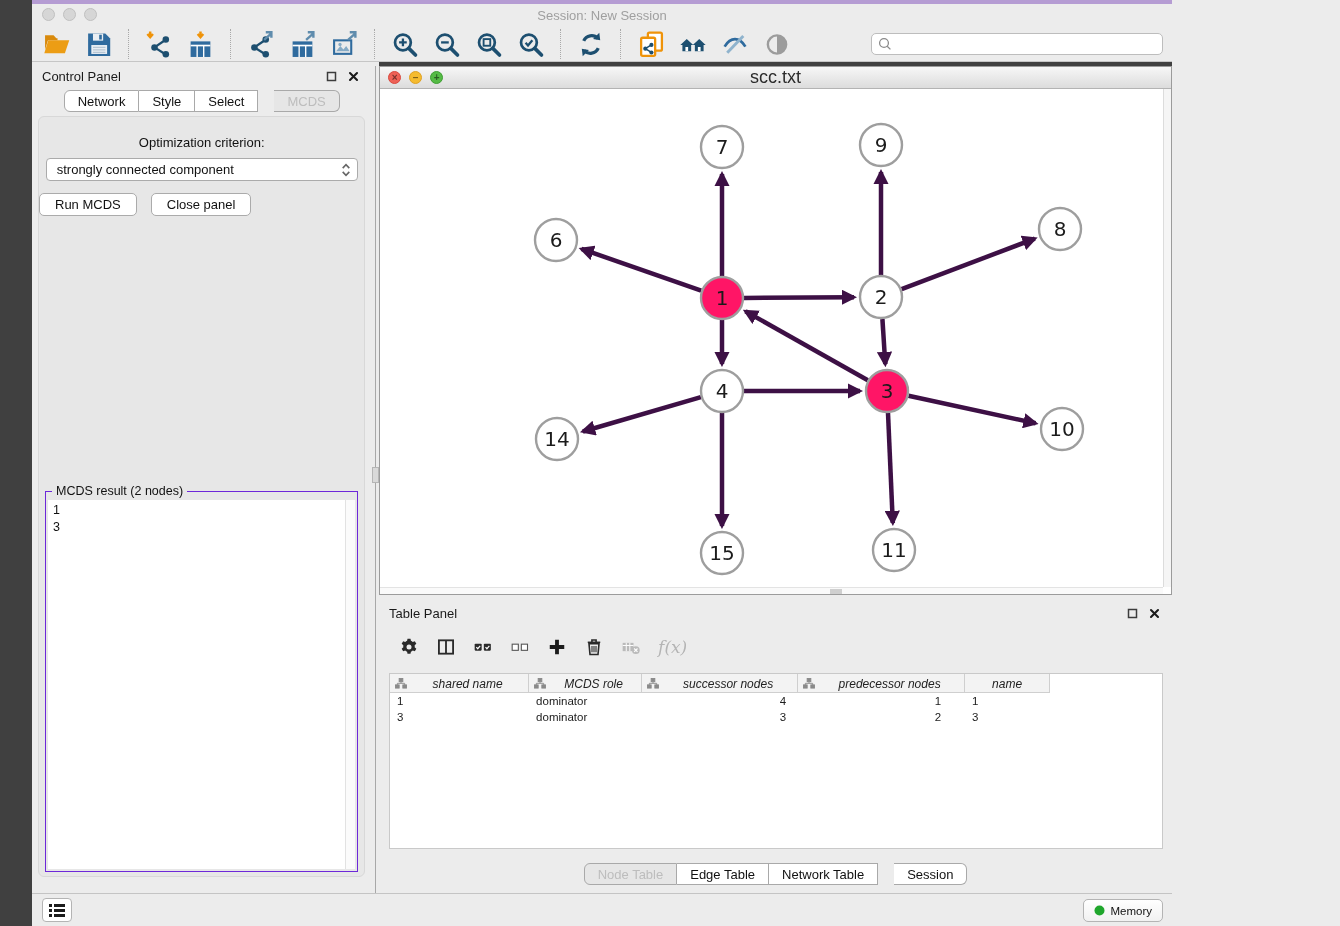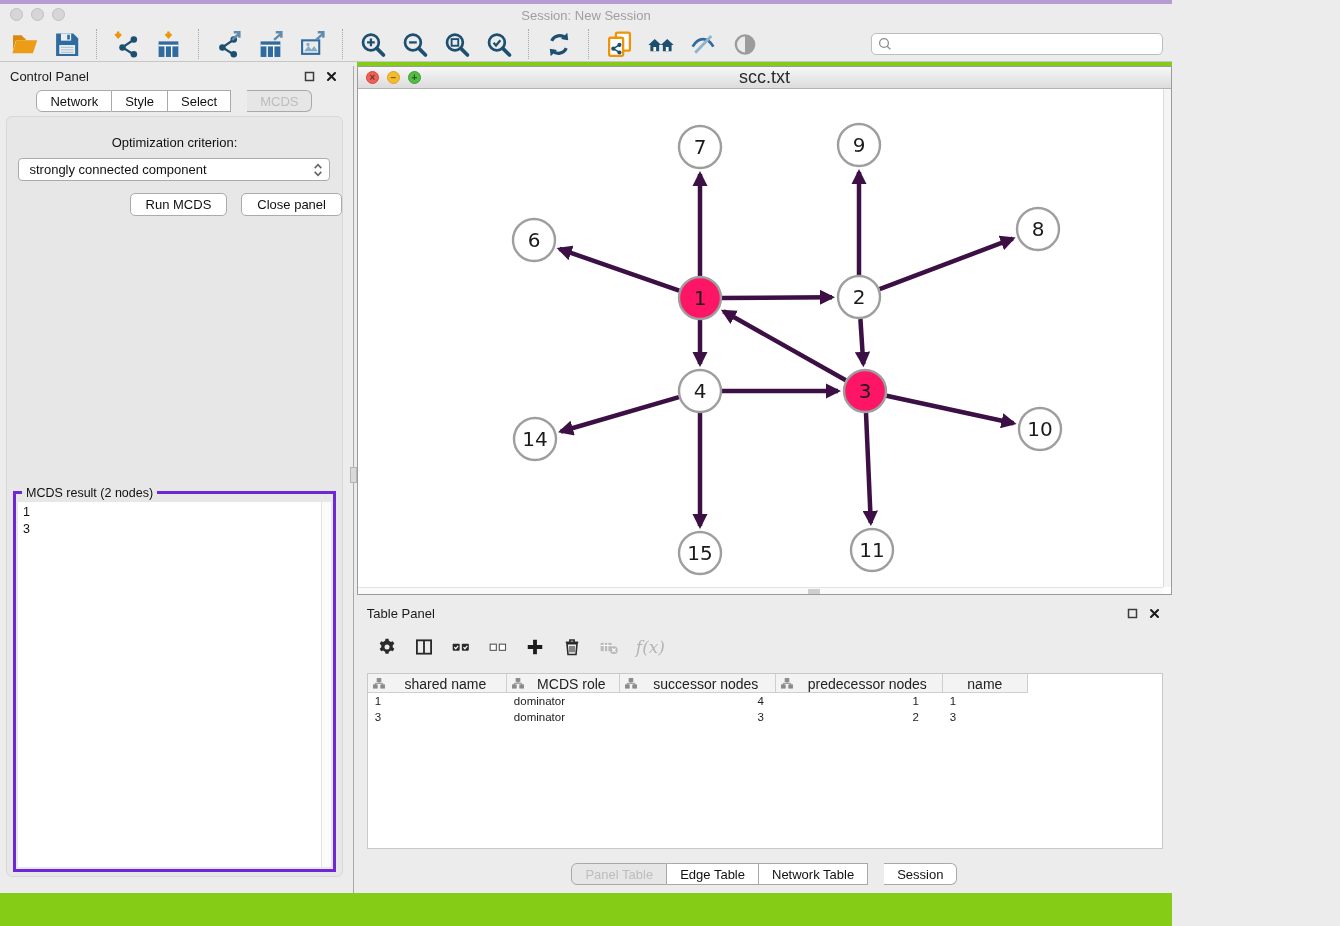--- a/index.html
+++ b/index.html
@@ -1,17 +1,17 @@
 <!DOCTYPE html>
 <html><head>
 <meta charset="utf-8">
 <style>
   * { margin:0; padding:0; box-sizing:border-box; }
   html,body { width:1340px; height:926px; font-family:"Liberation Sans", sans-serif; background:#ececec; overflow:hidden; }
-  .window { width:1172px; height:926px; position:relative; background:#84cc16; }
+  .window { width:1172px; height:926px; position:relative; background:#404040;padding-left:32px; }
 
   
   .purple-edge { height:4px; background:#b59cd3; }
   .titlebar { height:23px; background:#ececec; position:relative; display:flex; align-items:center; }
   .tl-group { position:absolute; left:10px; top:4px; display:flex; gap:8px; }
   .tl { width:13px; height:13px; border-radius:50%; background:#d6d6d6; border:1px solid #c0c0c0; }
   .win-title { width:100%; text-align:center; font-size:13px; color:#9f9f9f; }
 
   
   .toolbar { height:35px; border-bottom:1px solid #c6c6c6; display:flex; align-items:center; padding-left:8px; position:relative; background:#ececec; }
@@ -35,23 +35,23 @@
   .tabrow { display:flex; justify-content:center; height:24px; }
   .tab { background:#fff; border:1px solid #a9a9a9; border-left:none; padding:3px 13px 0 13px; font-size:13px; color:#111; height:22px; }
   .tab:first-child { border-left:1px solid #a9a9a9; border-radius:6px 0 0 6px; }
   .tab:last-child { border-radius:0 6px 6px 0;margin-left:16px; }
   .tab.active { background:#e6e6e6; color:#bdbdbd; }
   .cp-body { position:absolute; left:6px; right:6px; top:54px; bottom:16px; background:#e7e7e7; border:1px solid #d8d8d8; border-radius:6px; }
   .opt-label { text-align:center; margin-top:18px; font-size:13px; color:#111; }
   .select { width:312px; height:23px; margin:8px auto 0 auto; background:#fff; border:1px solid #ababab; border-radius:4px; display:flex; align-items:center; padding:0 4px 0 10px; font-size:13px; color:#111; }
   .select span { flex:1; }
   .select svg { width:14px; height:16px; }
-  .btn-row { display:flex; justify-content:flex-end; gap:14px; margin-top:12px; }
+  .btn-row { display:flex; justify-content:flex-start; gap:14px; margin-top:12px; }
   .pbtn { background:#fff; border:1px solid #ababab; border-radius:5px; font-size:13px; color:#111; padding:3px 15px; height:23px; font-family:"Liberation Sans",sans-serif; }
-  .result-group { position:absolute; left:6px; right:6px; top:374px; bottom:4px; border:3px solid #6d28d9; }
+  .result-group { position:absolute; left:6px; right:6px; top:374px; bottom:4px; border:1px solid #6d28d9; }
   .rg-label { position:absolute; top:-8px; left:6px; background:#e7e7e7; padding:0 4px; font-size:12.5px; color:#111; }
   .rg-box { position:absolute; left:2px; right:2px; top:8px; bottom:2px; background:#fff; }
   .rg-lines { padding:2px 5px; font-size:12.5px; color:#111; line-height:17px; }
   .rg-scroll { position:absolute; right:0; top:0; bottom:0; width:10px; background:#fbfbfb; border-left:1px solid #e2e2e2; }
 
   
   .splitter { width:9px; position:relative; background:#ececec; }
   .splitter .line { position:absolute; left:4px; top:4px; bottom:0; width:1px; background:#a8a8a8; }
   .splitter .grip { position:absolute; left:1px; top:405px; width:7px; height:16px; background:#d9d9d9; border:1px solid #b5b5b5; }
 
@@ -76,21 +76,21 @@
   .table-panel .panel-header { padding-top:8px; }
   #tp-toolbar { display:flex; align-items:center; gap:17px; margin:10px 0 0 20px; height:28px; }
   .tp-btn { display:flex; align-items:center; justify-content:center; }
   .tp-btn svg { width:20px; height:20px; }
   .tp-btn.disabled { opacity:.85;justify-content:center; }
   .fx { font-family:"DejaVu Serif", serif; font-style:italic; font-size:17px; color:#ababab; }
   .tp-table { position:absolute; left:10px; right:9px; top:78px; height:176px; background:#fff; border:1px solid #c9c9c9; overflow:hidden; }
   .tp-head { display:inline-flex; background:#f3f3f3; border-bottom:1px solid #cfcfcf; height:19px; }
   .th { display:flex; align-items:center; border-right:1px solid #cfcfcf; height:19px; }
   .th svg { width:12px; height:11px; margin-left:5px; flex:none; }
-  .th-label { flex:1; text-align:center; font-size:14px; color:#222; padding:0 6px; white-space:nowrap; }
+  .th-label { flex:1; text-align:center; font-size:12px; color:#222; padding:0 6px; white-space:nowrap;font-style:italic; }
   .tr { display:flex; height:16px; align-items:center; }
   .td { font-size:11.5px; color:#1c1c1c; padding-left:7px; white-space:nowrap; }
   .td.align-right { text-align:right; padding-left:0; }
   .td:nth-child(3).align-right { padding-right:12px; }
   .td:nth-child(4).align-right { padding-right:24px; }
   .tp-tabs-wrap { position:absolute; left:0; right:0; top:268px; display:flex; justify-content:center; }
 
   
   .statusbar { height:33px; border-top:1px solid #c4c4c4; background:#ececec; position:relative; }
   .sb-list { position:absolute; left:10px; top:4px; width:30px; height:24px; background:#fff; border:1px solid #b4b4b4; border-radius:4px; display:flex; align-items:center; justify-content:center; }
@@ -532,25 +532,45 @@
                 <div class="td align-left" style="width: 139px;">3</div>
                 <div class="td align-left" style="width: 113px;">dominator</div>
                 <div class="td align-right" style="width: 156px;">3</div>
                 <div class="td align-right" style="width: 167px;">2</div>
                 <div class="td align-left" style="width: 85px;">3</div>
               </div>
             </div>
         </div>
         <div class="tp-tabs-wrap">
           <div class="tabrow" id="tp-tabs">
-              <div class="tab active">Panel Table</div>
+              <div class="tab active">Node Table</div>
               <div class="tab">Edge Table</div>
               <div class="tab">Network Table</div>
               <div class="tab">Session</div>
             </div>
         </div>
       </div>
 
     </div>
   </div>
 
+  <div class="statusbar">
+    <button class="sb-list">
+      <svg viewBox="0 0 18 16">
+          <g fill="#1c1c1c">
+            <rect x="1" y="2" width="3" height="3"></rect>
+            <rect x="1" y="7" width="3" height="3"></rect>
+            <rect x="1" y="12" width="3" height="3"></rect>
+            <rect x="6" y="2" width="11" height="3"></rect>
+            <rect x="6" y="7" width="11" height="3"></rect>
+            <rect x="6" y="12" width="11" height="3"></rect>
+          </g>
+        </svg>
+    </button>
+    <button class="sb-mem">
+      <svg viewBox="0 0 11 11">
+          <circle cx="5.5" cy="5.5" r="5" fill="#1fa62c"></circle>
+        </svg>
+      <span>Memory</span>
+    </button>
+  </div>
 
 </div>
 
 </body></html>

